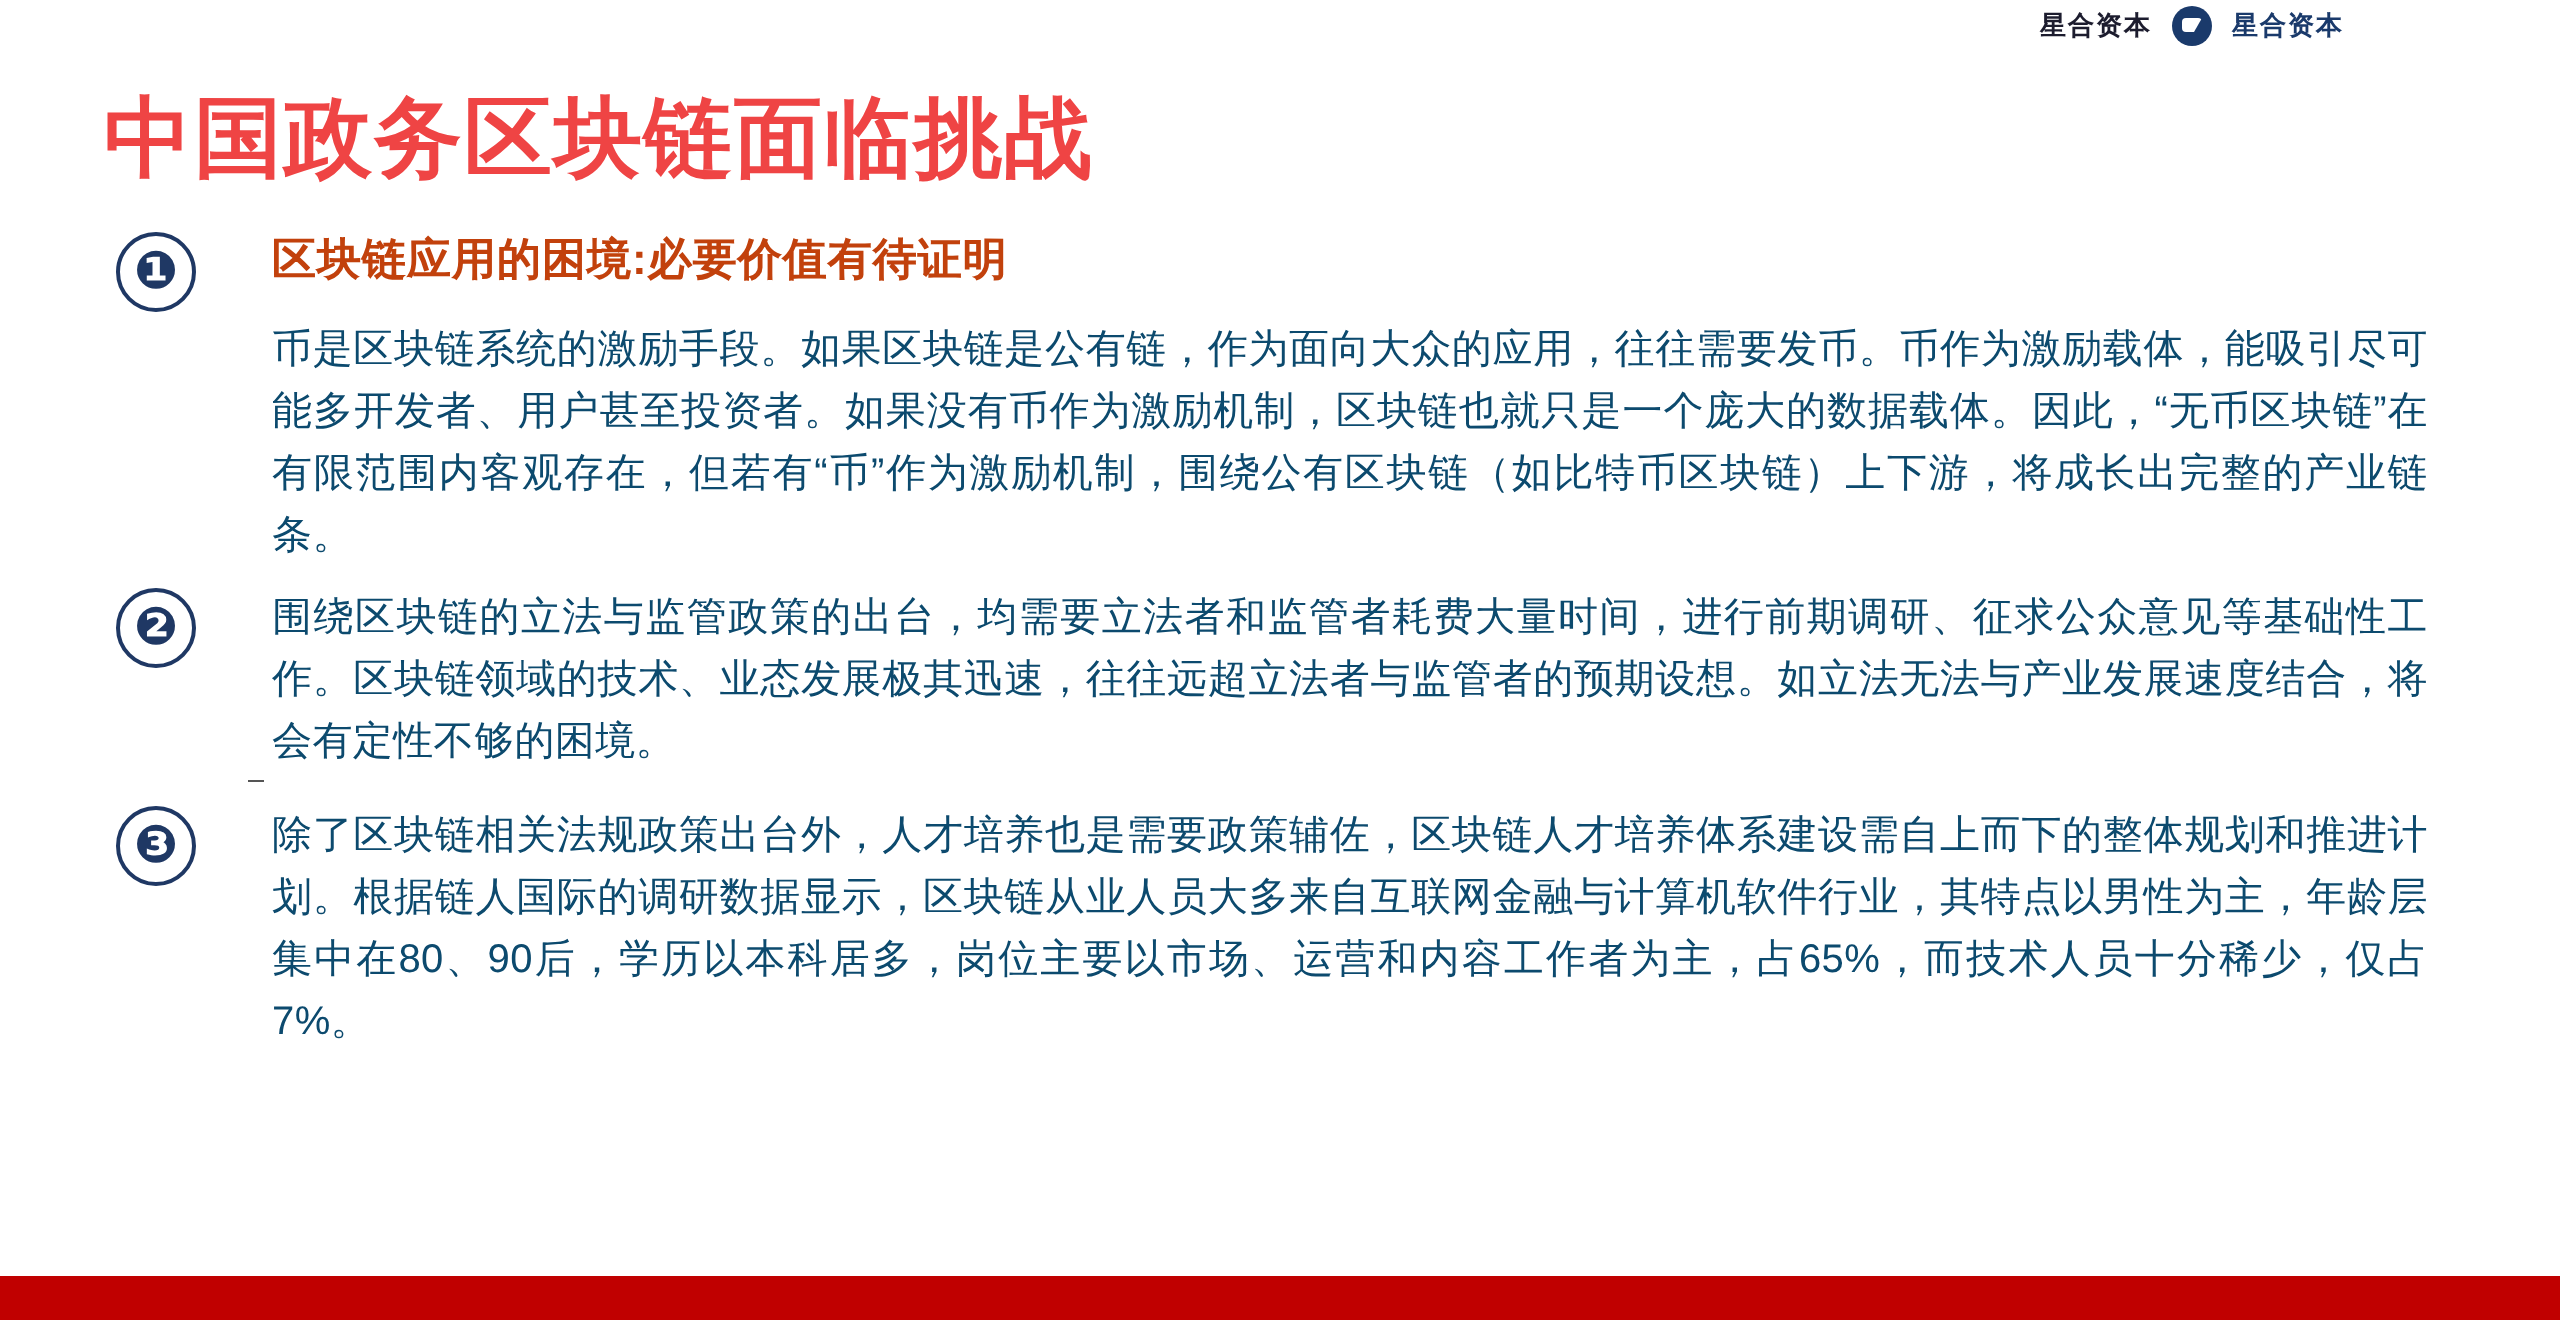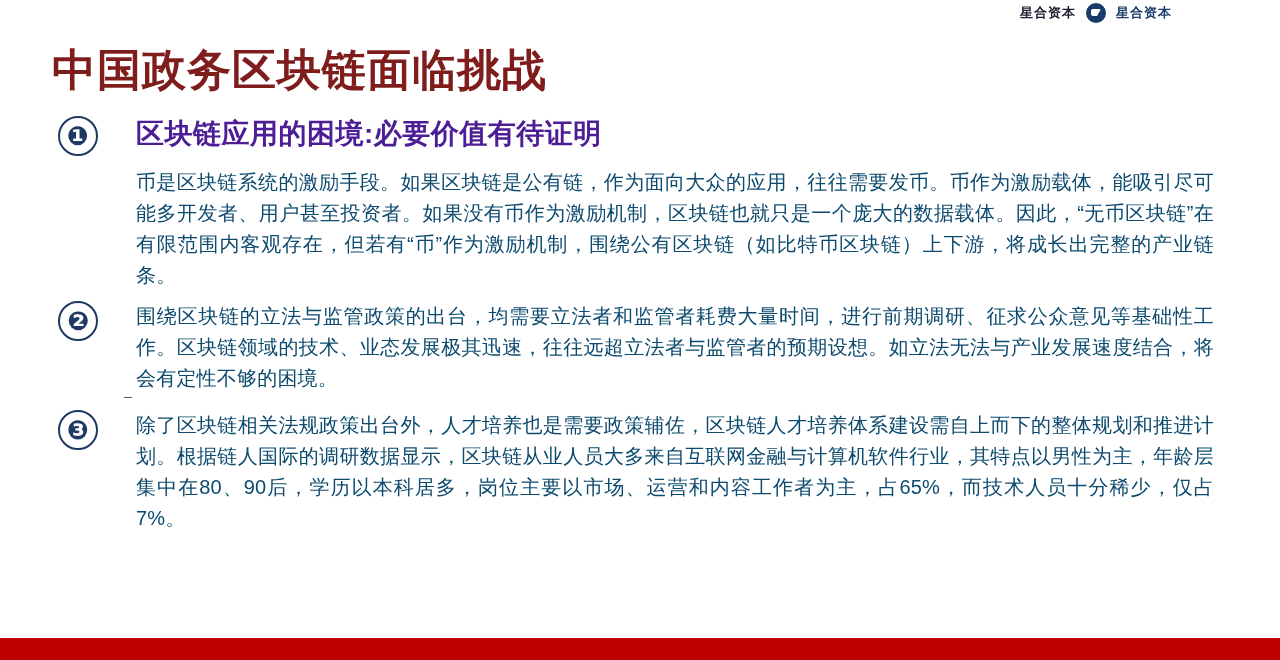--- a/index.html
+++ b/index.html
@@ -61,21 +61,21 @@
     color: #1a3a6b;
     letter-spacing: 1px;
   }
   
   .slide-title {
     position: absolute;
     left: 52px;
     top: 16px;
     font-size: 44px;
     font-weight: bold;
-    color: #7f1d1d;
+    color: #ef4444;
     letter-spacing: 1px;
     line-height: 1.15;
     white-space: nowrap;
   }
   
   .content {
     position: absolute;
     left: 0;
     top: 112px;
     width: 1280px;
@@ -98,23 +98,23 @@
     font-size: 26px;
     font-weight: bold;
     display: flex;
     align-items: center;
     justify-content: center;
     font-family: "DejaVu Sans", sans-serif;
     line-height: 1;
     box-sizing: border-box;
   }
   .item-heading {
-    font-size: 28px;
+    font-size: 22px;
     font-weight: bold;
-    color: #4c1d95;
+    color: #c2410c;
     line-height: 1.25;
     margin: 4px 0 0 0;
     letter-spacing: 0.5px;
   }
   .item-body {
     font-size: 20px;
     color: #0c4a6e;
     line-height: 1.55;
     margin-top: 16px;
     text-align: justify;

